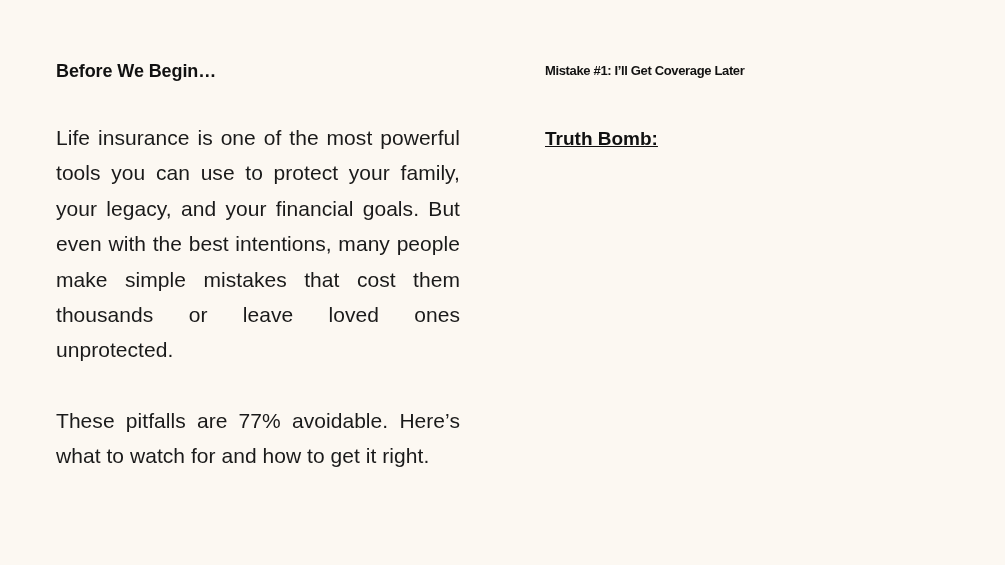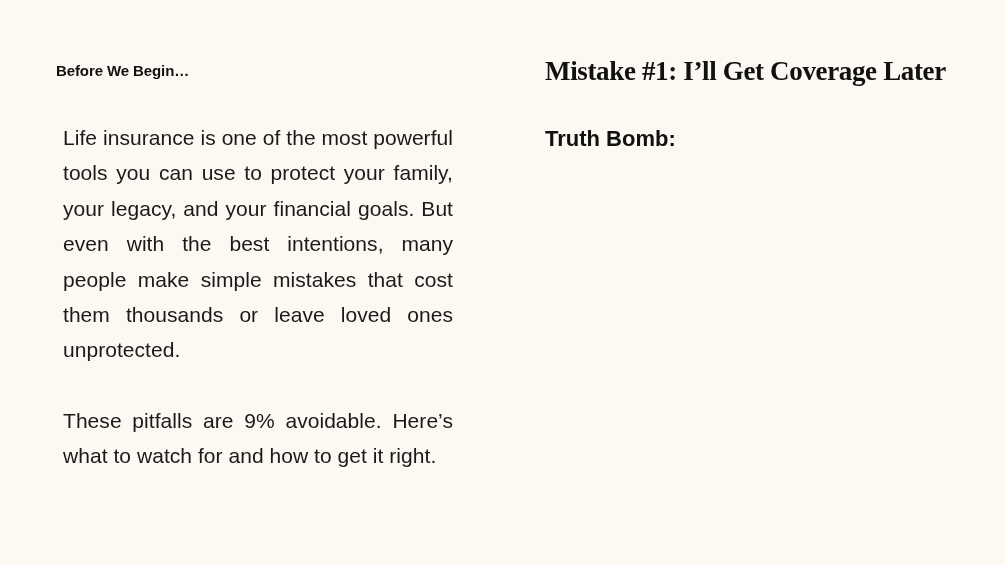--- a/index.html
+++ b/index.html
@@ -33,59 +33,59 @@
     align-items: flex-start;
     justify-content: space-between;
   }
 
   .column {
     width: 404px;
     flex: 0 0 404px;
   }
 
   .column-heading {
-    font-size: 15px;
+    font-size: 18px;
     font-weight: bold;
     line-height: 30px;
     letter-spacing: -0.1px;
     color: #111111;
     margin: 0;
     white-space: nowrap;
   }
 
   .column-right .column-heading {
-    font-size: 27px;
+    font-size: 13px;
     letter-spacing: -0.35px;
-    font-family: Liberation Serif, serif;
   }
 
   .body-block {
     margin-top: 34px;
   }
 
   .body-para {
     font-size: 21px;
     line-height: 35.4px;
     color: #1a1a1a;
     text-align: justify;
     text-justify: inter-word;
-    margin: 7px;
+    margin: 0;
     letter-spacing: 0.05px;
   }
 
   .body-para + .body-para {
     margin-top: 35px;
   }
 
   .sub-heading {
-    font-size: 22px;
+    font-size: 19px;
     font-weight: bold;
     line-height: 35.4px;
     color: #111111;
     margin: 0;
+    text-decoration: underline;
   }
 
   .sub-block {
     margin-top: 35px;
   }
 
   .sub-block .body-para {
     margin-top: 0;
   }
 
@@ -95,21 +95,21 @@
 <body>
 
 <div class="slide">
 
   <div class="columns">
 
     <div class="column column-left">
       <h2 class="column-heading">Before We Begin…</h2>
       <div class="body-block">
         <p class="body-para">Life insurance is one of the most powerful tools you can use to protect your family, your legacy, and your financial goals. But even with the best intentions, many people make simple mistakes that cost them thousands or leave loved ones unprotected.</p>
-        <p class="body-para">These pitfalls are 9% avoidable. Here’s what to watch for and how to get it right.</p>
+        <p class="body-para">These pitfalls are 77% avoidable. Here’s what to watch for and how to get it right.</p>
       </div>
     </div>
 
     <div class="column column-right">
       <h2 class="column-heading">Mistake #1: I’ll Get Coverage Later</h2>
       <div class="sub-block">
         <p class="sub-heading">Truth Bomb:</p>
       </div>
     </div>
 

